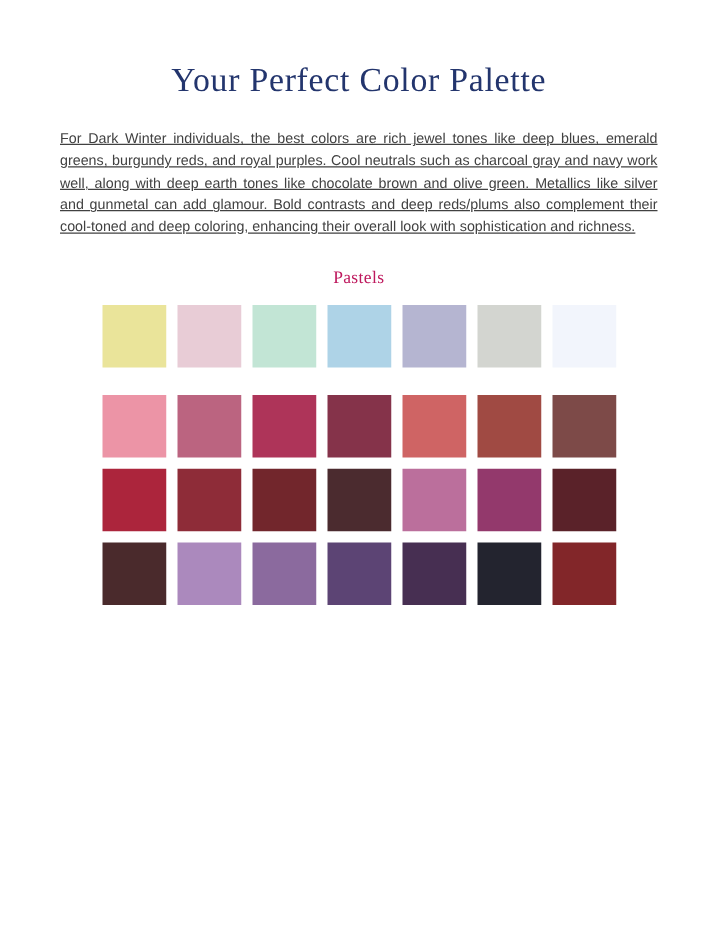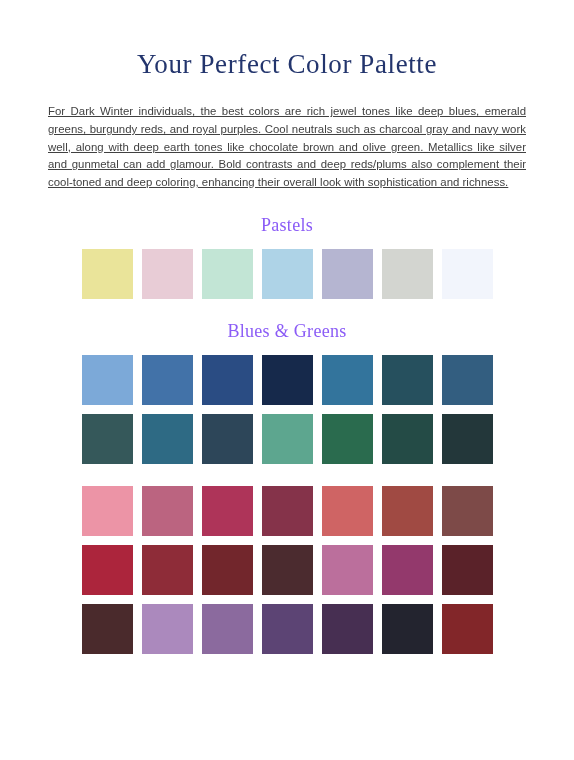--- a/index.html
+++ b/index.html
@@ -43,23 +43,23 @@
     text-decoration: underline;
   }
   .intro + .intro {
     padding-top: 16px;
   }
   .section {
     margin-top: 22px;
   }
   .section-title {
     font-family: "Liberation Serif", serif;
-    font-size: 18px;
+    font-size: 14px;
     font-weight: 400;
-    color: #8b5cf6;
+    color: #be185d;
     text-align: center;
     margin: 0 0 13px 0;
     letter-spacing: 0.3px;
   }
   .swatch-grid {
     display: grid;
     grid-template-columns: repeat(7, 51px);
     gap: 9px 9px;
     justify-content: center;
   }
@@ -88,39 +88,20 @@
         <div class="swatch" style="background-color: rgb(234, 228, 154);"></div>
         <div class="swatch" style="background-color: rgb(232, 204, 214);"></div>
         <div class="swatch" style="background-color: rgb(194, 229, 213);"></div>
         <div class="swatch" style="background-color: rgb(174, 211, 231);"></div>
         <div class="swatch" style="background-color: rgb(181, 181, 209);"></div>
         <div class="swatch" style="background-color: rgb(211, 213, 208);"></div>
         <div class="swatch" style="background-color: rgb(242, 245, 252);"></div>
       </div>
   </div>
 
-  <div class="section section-blues">
-    <h2 class="section-title">Blues &amp; Greens</h2>
-    <div class="swatch-grid" id="grid-1">
-        <div class="swatch" style="background-color: rgb(124, 169, 216);"></div>
-        <div class="swatch" style="background-color: rgb(66, 114, 168);"></div>
-        <div class="swatch" style="background-color: rgb(42, 76, 131);"></div>
-        <div class="swatch" style="background-color: rgb(22, 41, 75);"></div>
-        <div class="swatch" style="background-color: rgb(51, 116, 156);"></div>
-        <div class="swatch" style="background-color: rgb(38, 80, 94);"></div>
-        <div class="swatch" style="background-color: rgb(51, 94, 128);"></div>
-        <div class="swatch" style="background-color: rgb(53, 88, 90);"></div>
-        <div class="swatch" style="background-color: rgb(46, 106, 132);"></div>
-        <div class="swatch" style="background-color: rgb(45, 70, 89);"></div>
-        <div class="swatch" style="background-color: rgb(93, 166, 143);"></div>
-        <div class="swatch" style="background-color: rgb(42, 107, 78);"></div>
-        <div class="swatch" style="background-color: rgb(36, 75, 70);"></div>
-        <div class="swatch" style="background-color: rgb(35, 55, 58);"></div>
-      </div>
-  </div>
 
   <div class="section section-reds">
     <div class="swatch-grid" id="grid-2">
         <div class="swatch" style="background-color: rgb(236, 148, 166);"></div>
         <div class="swatch" style="background-color: rgb(187, 100, 128);"></div>
         <div class="swatch" style="background-color: rgb(174, 52, 89);"></div>
         <div class="swatch" style="background-color: rgb(133, 51, 74);"></div>
         <div class="swatch" style="background-color: rgb(207, 100, 100);"></div>
         <div class="swatch" style="background-color: rgb(160, 74, 67);"></div>
         <div class="swatch" style="background-color: rgb(125, 74, 72);"></div>

